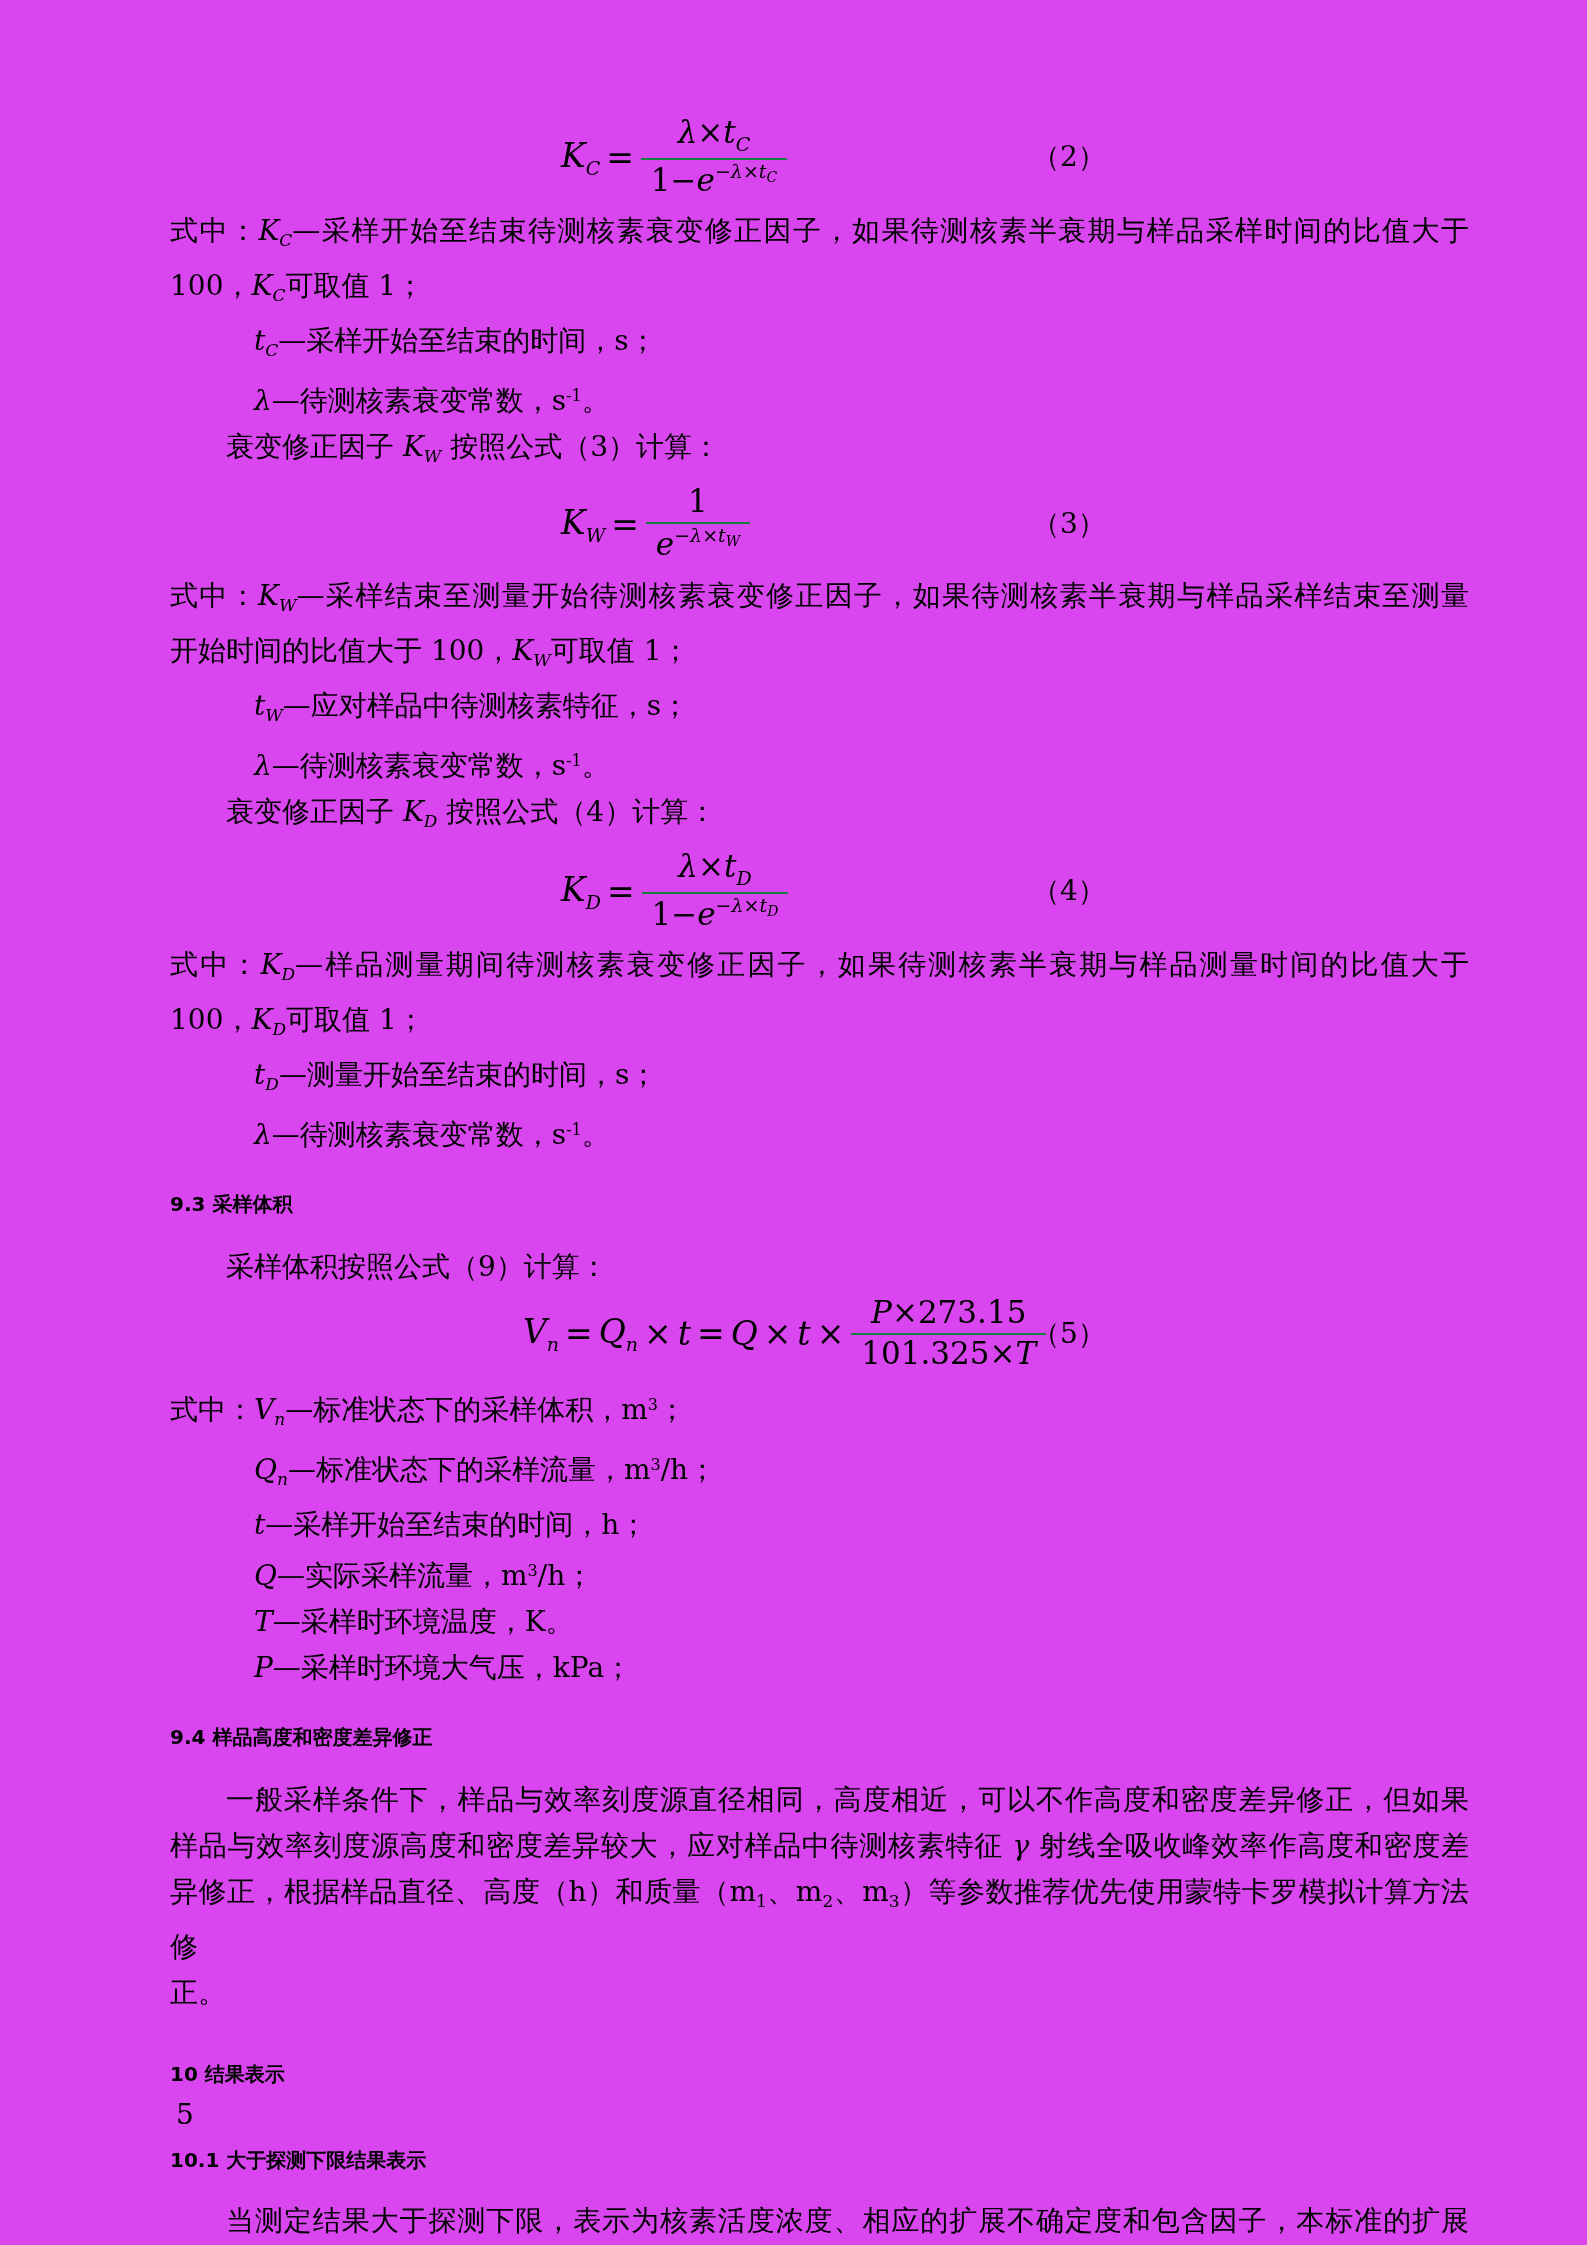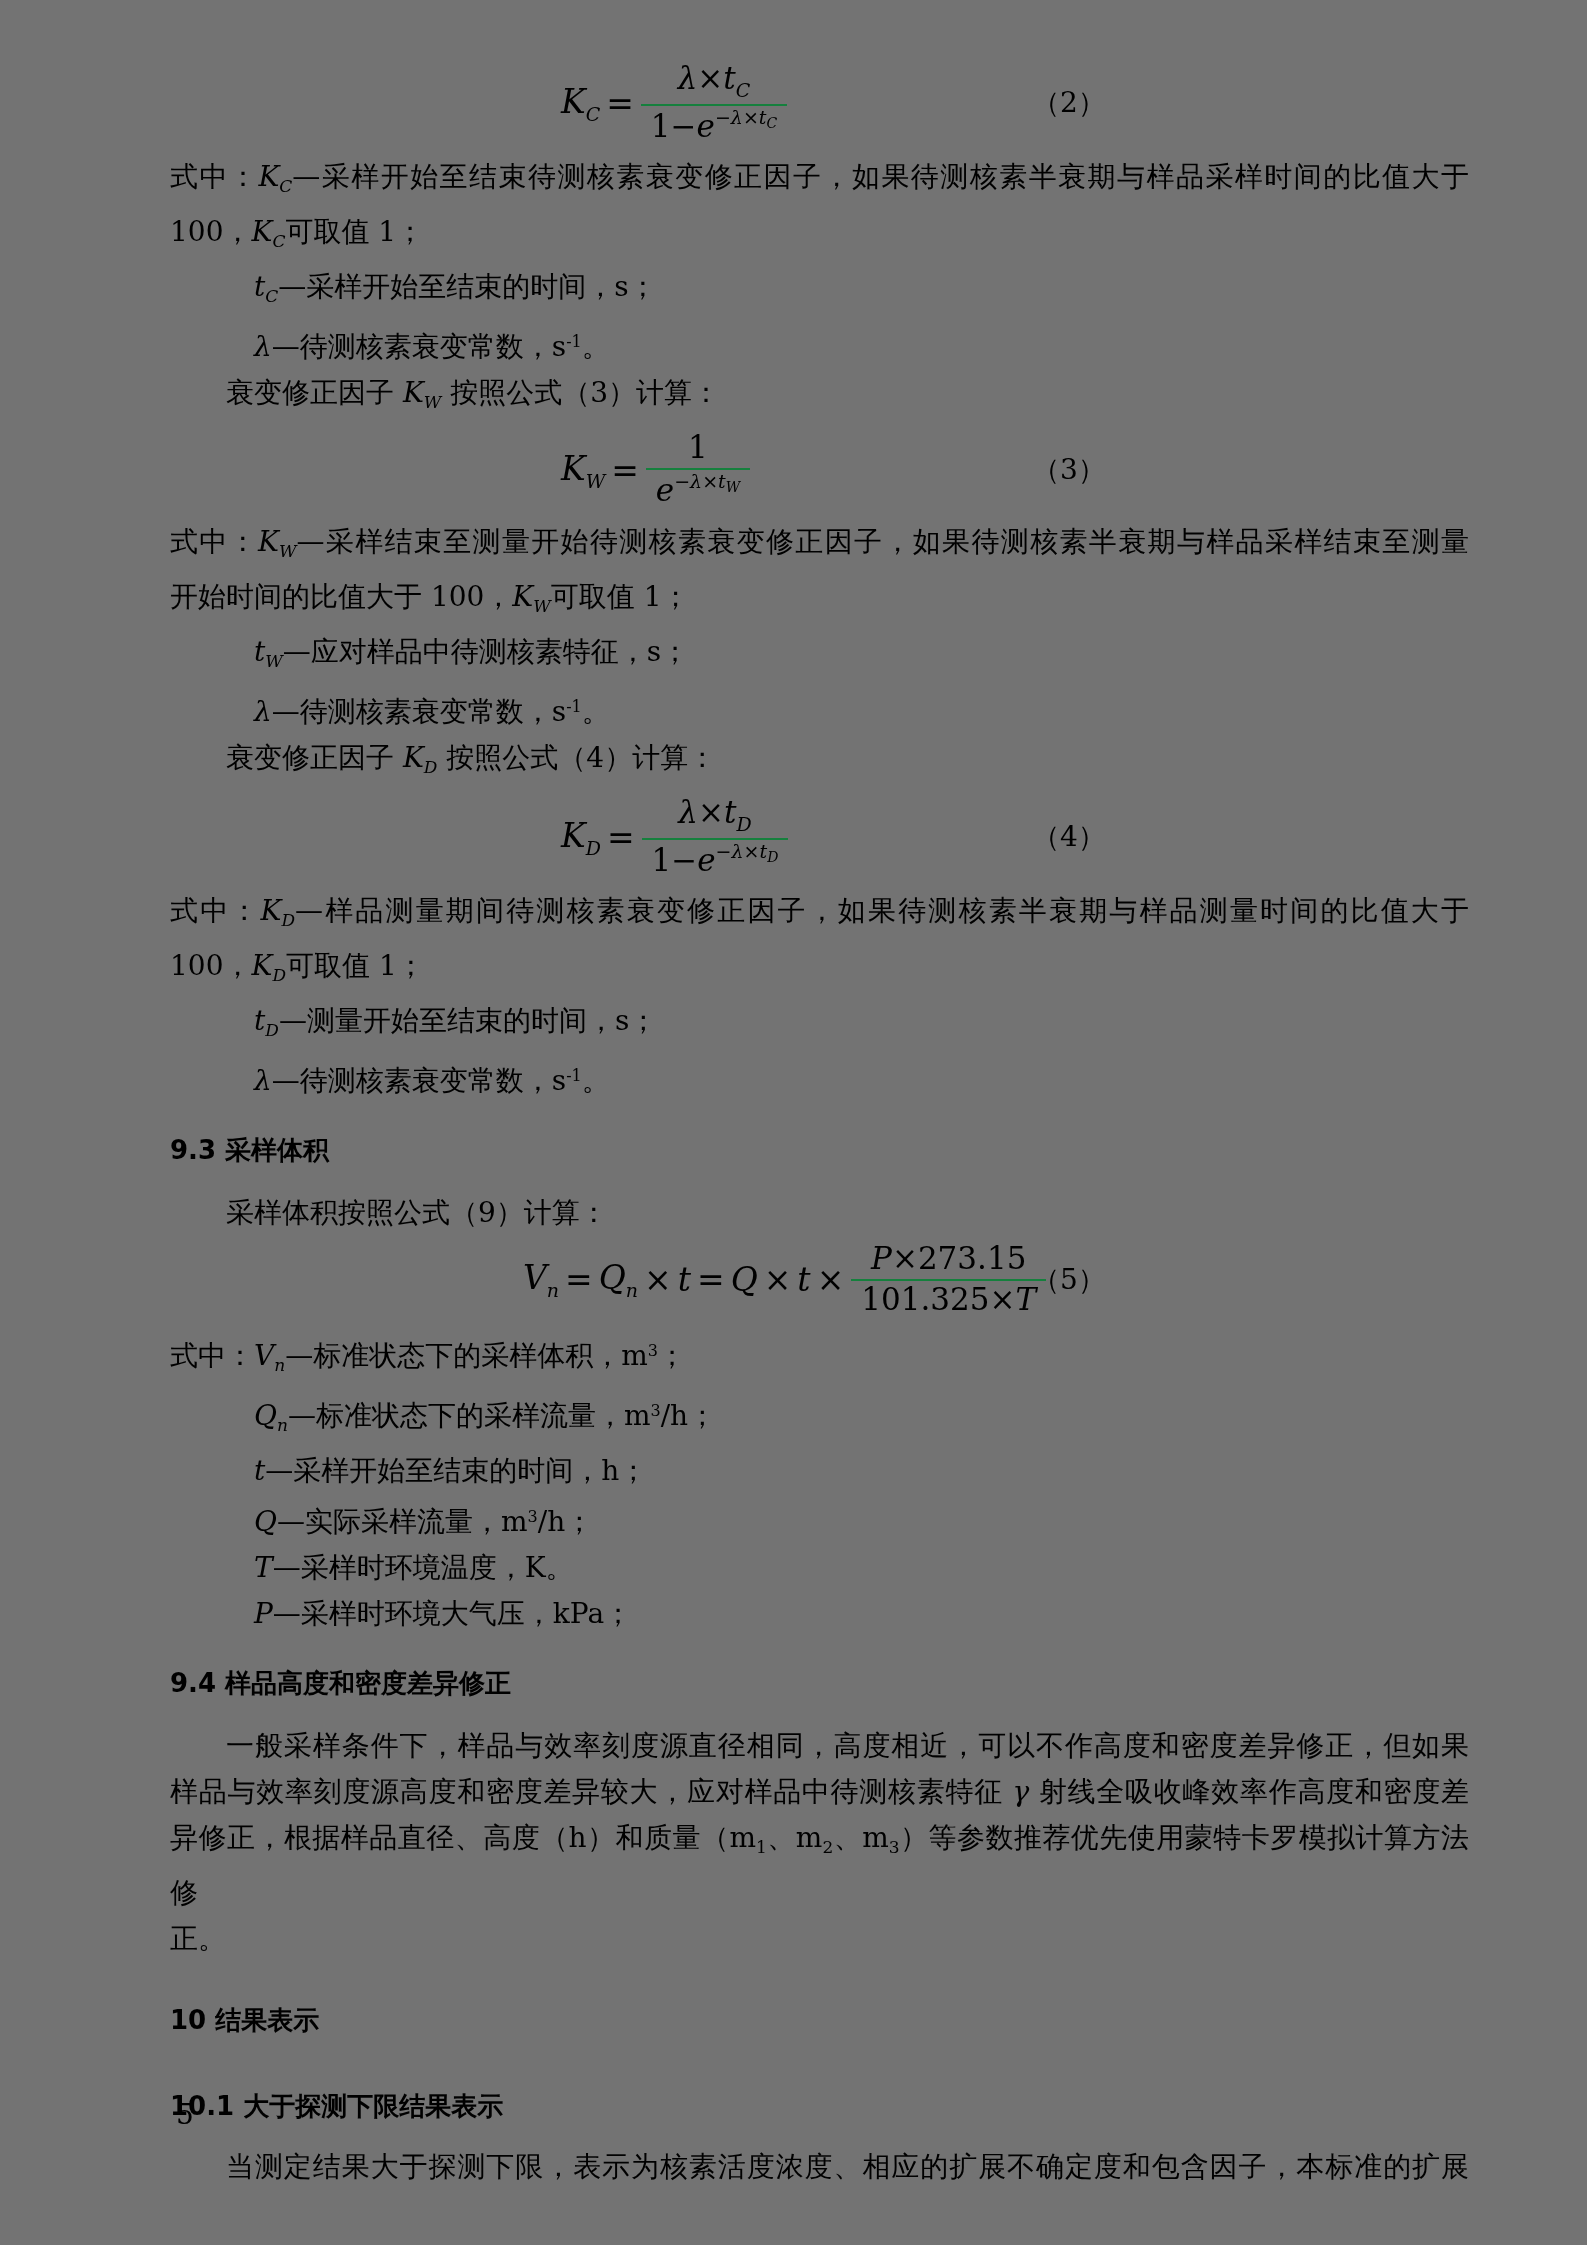--- a/index.html
+++ b/index.html
@@ -1,37 +1,37 @@
 <!DOCTYPE html>
 <html><head>
 <meta charset="utf-8">
 <style>
   html,body { margin:0; padding:0; background:#888; }
   .page {
     position:relative;
     width:1587px; height:2245px;
     margin:0 auto;
-    background:#737373;
+    background:#d946ef;
     box-sizing:border-box;
-    padding:56px 118px 0 170px;
+    padding:110px 118px 0 170px;
     font-family:"DejaVu Serif","Liberation Serif",serif;
     font-size:28px;
     color:#000;
   }
   .line { display:block; line-height:46px; min-height:46px; }
   .just { text-align:justify; text-align-last:justify; text-justify:inter-ideograph; }
   .ind1 { padding-left:56px; }
   .ind2 { padding-left:84px; }
   .line sub { font-size:17px; font-style:italic; vertical-align:-6px; letter-spacing:0; }
   .line .up sub { font-style:normal; }
   .line sup { font-size:16px; vertical-align:9px; }
   .it { font-family:"DejaVu Serif",serif; font-style:italic; }
   .h {
     font-family:"DejaVu Sans","Liberation Sans",sans-serif;
-    font-weight:bold; font-size:26px; line-height:40px;
+    font-weight:bold; font-size:20px; line-height:40px;
   }
   .h-93, .h-94 { margin:26px 0 20px; }
   .h-10 { margin:38px 0 0; }
   .h-101 { margin:46px 0 18px; }
 
   
   .frow { position:relative; margin:4px 0 8px; }
   .eq { display:inline-flex; align-items:center; font-size:33px; font-style:normal; }
   .eq-a, .eq-b, .eq-c { margin-left:388px; }
   .eq-d { margin-left:350px; }

